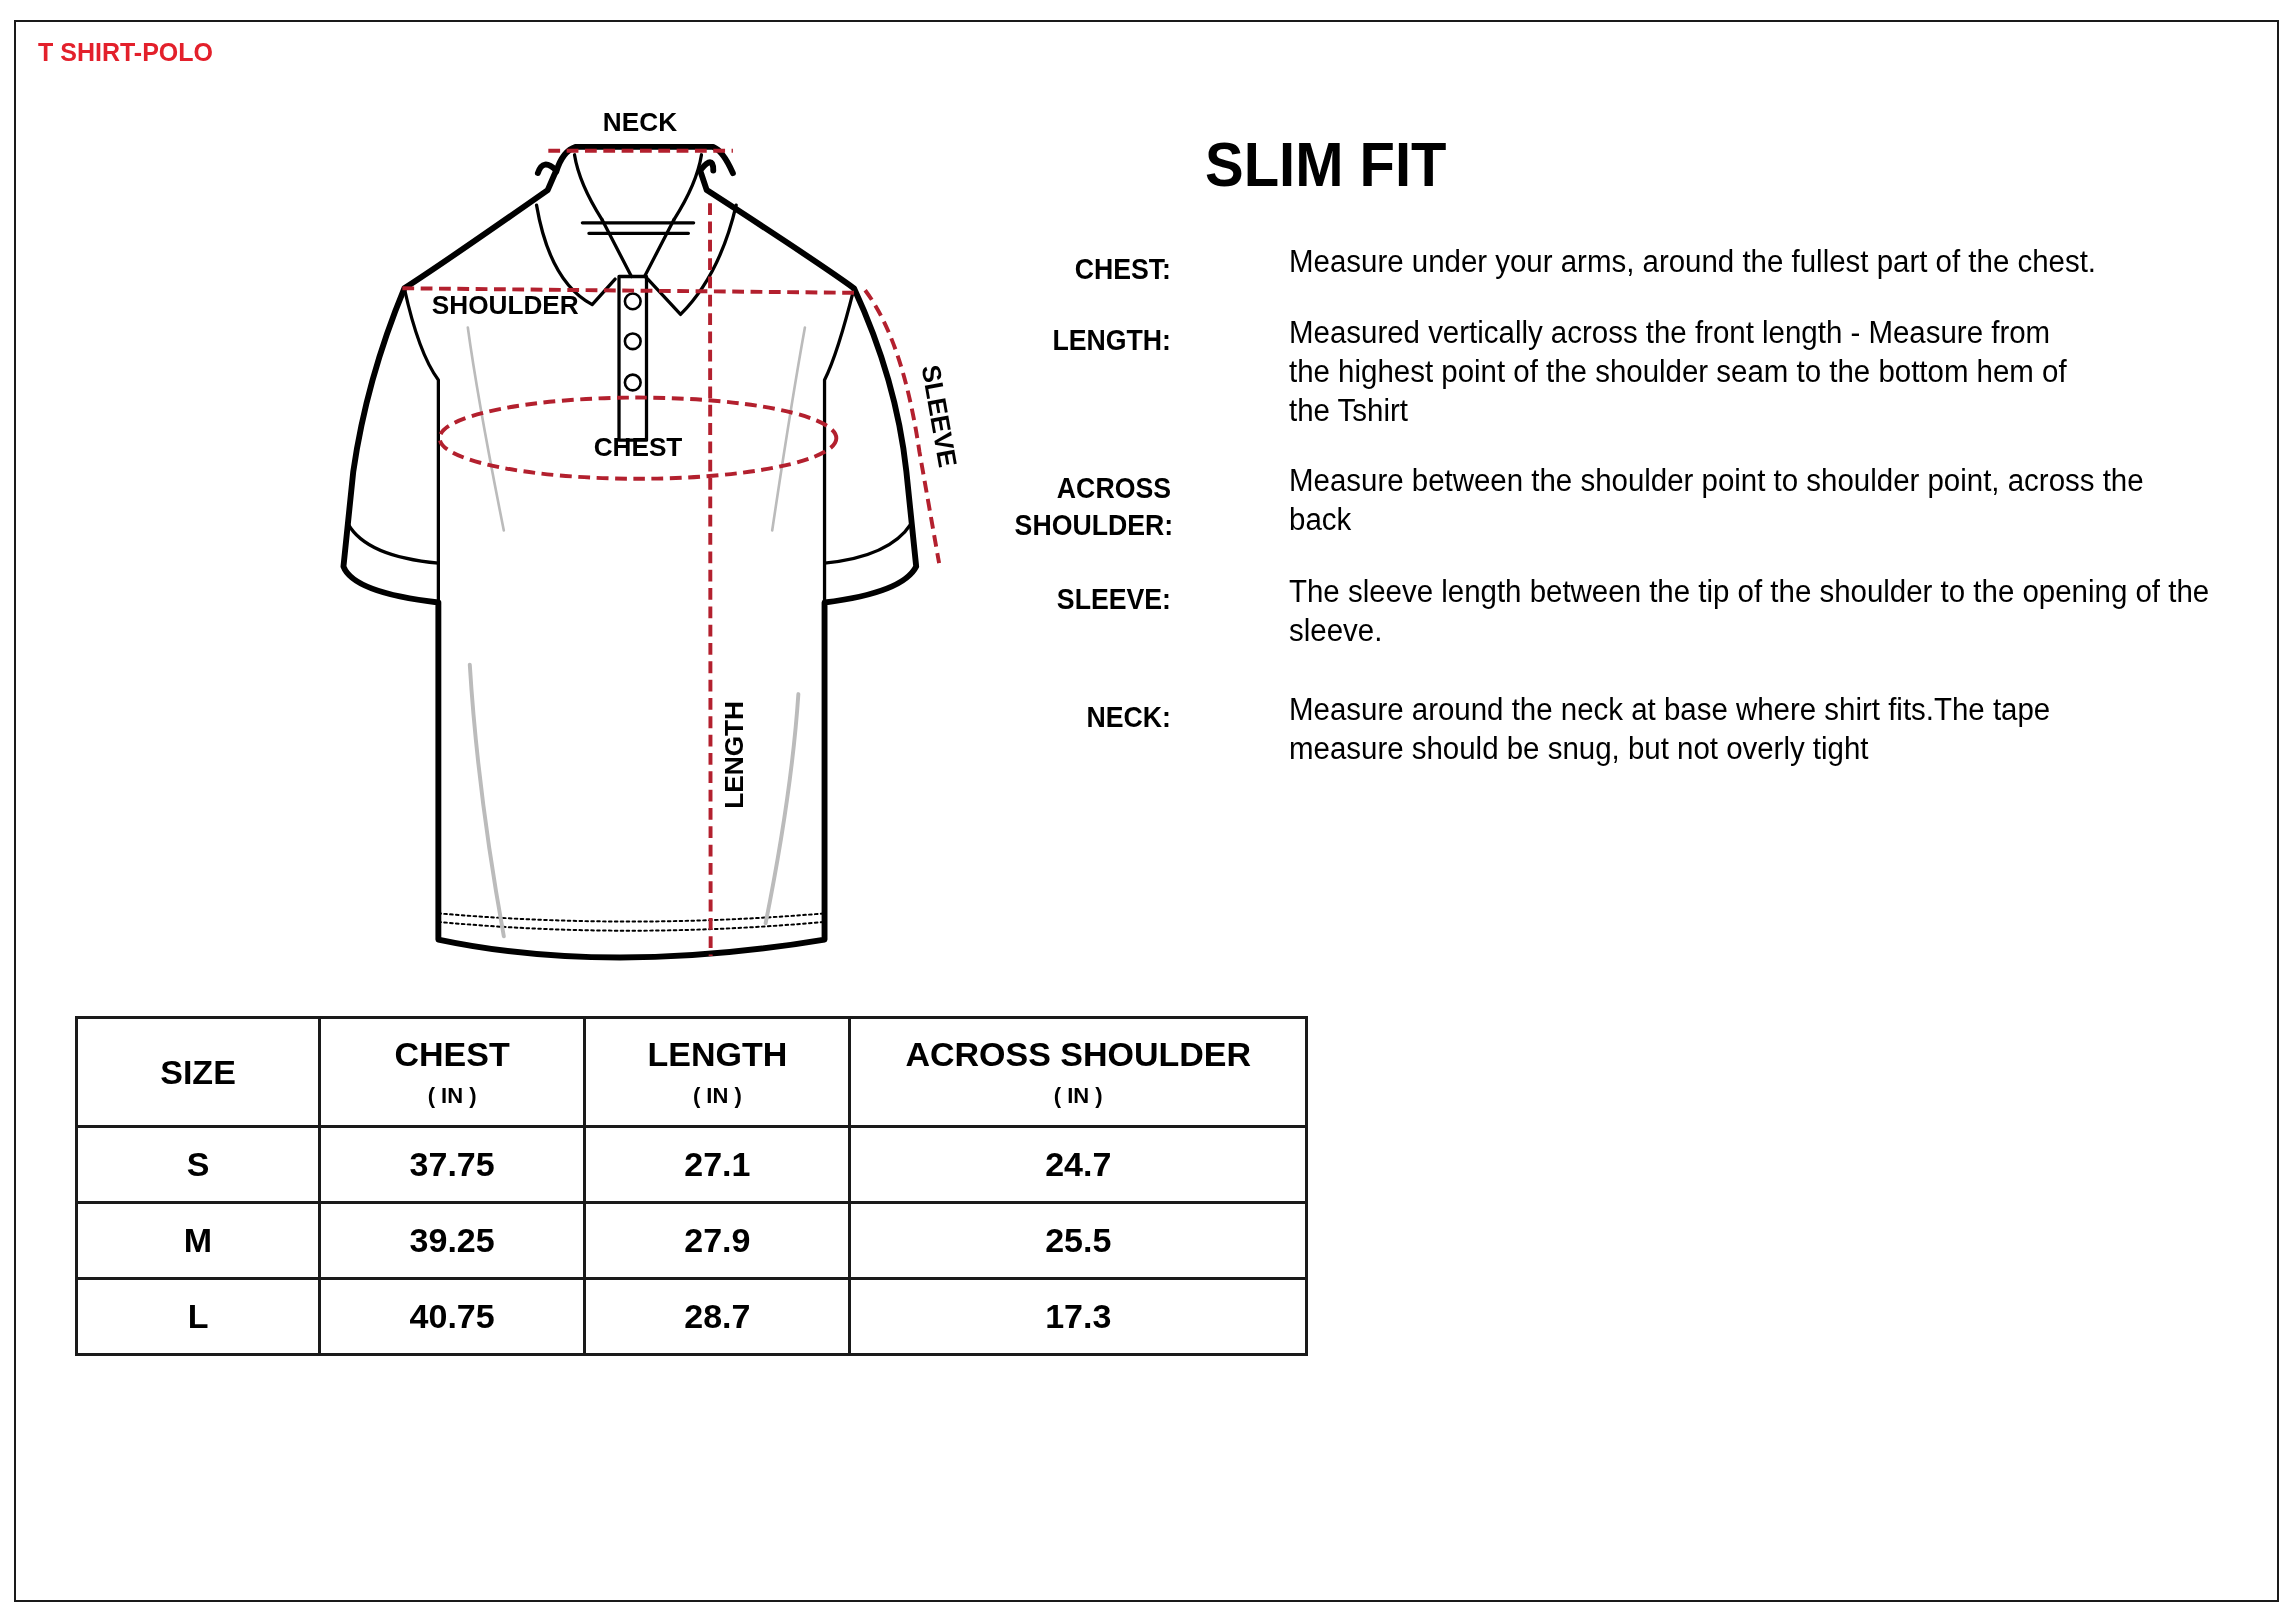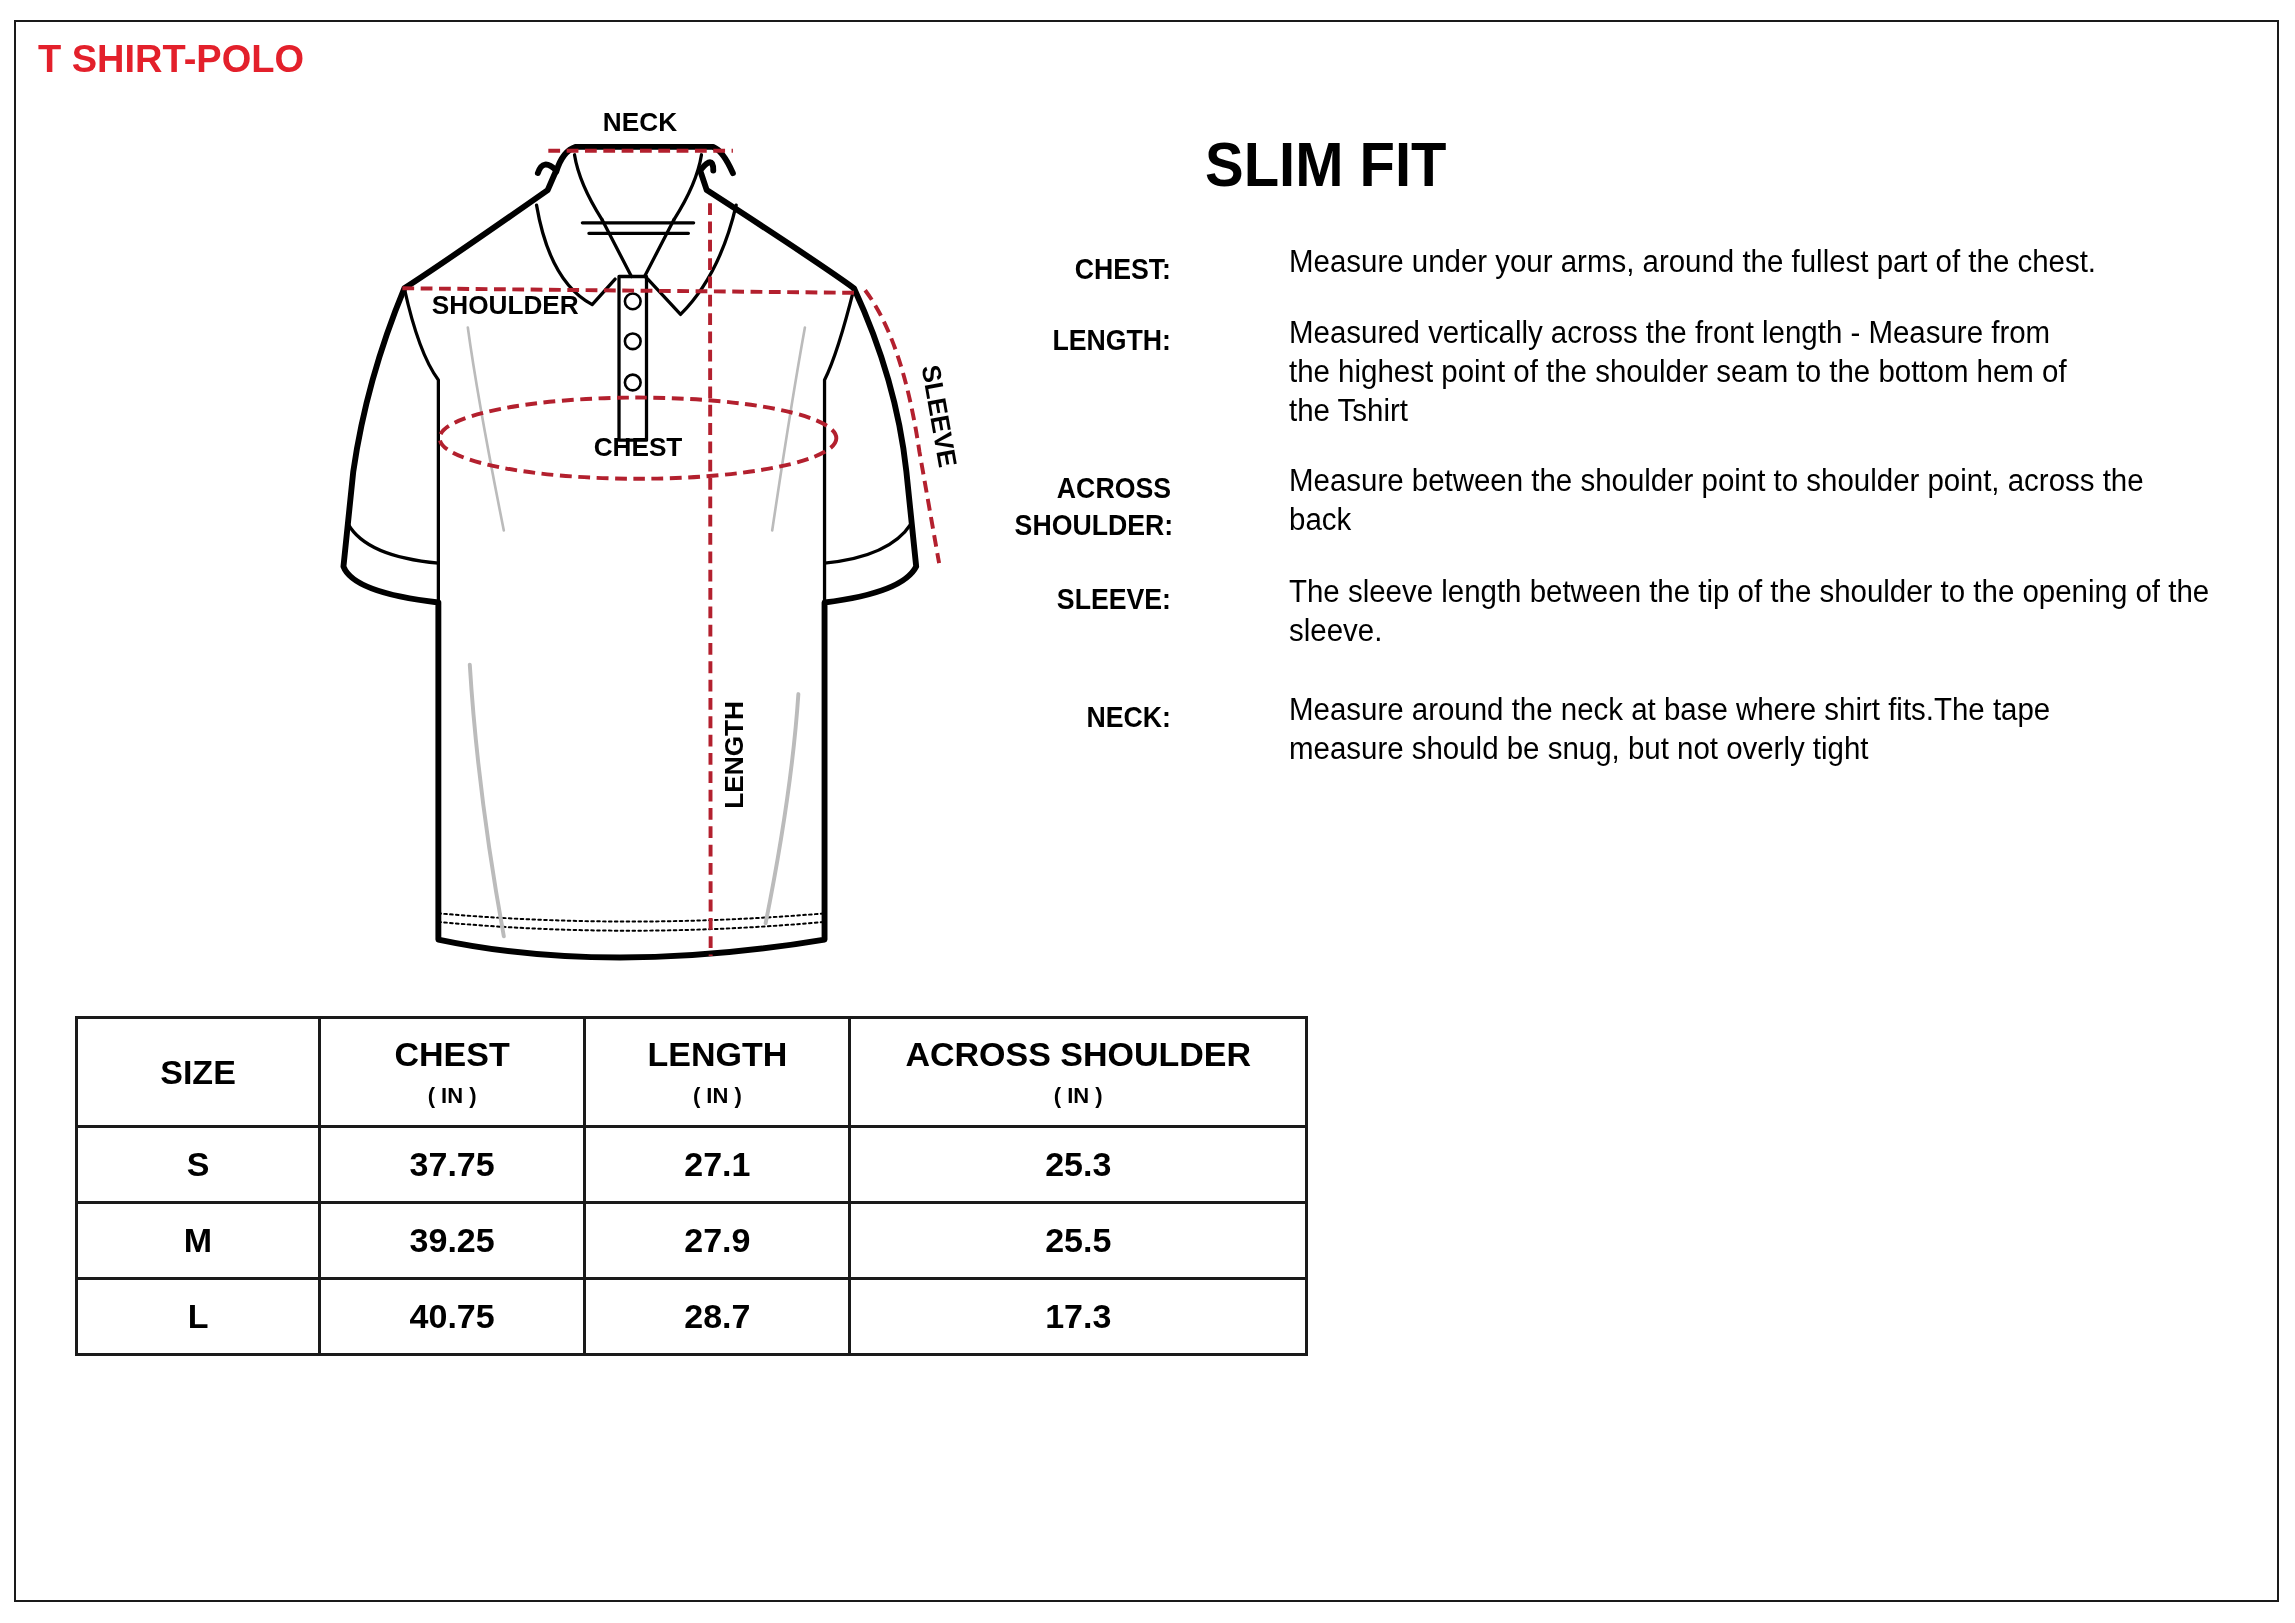--- a/index.html
+++ b/index.html
@@ -1,18 +1,18 @@
 <!DOCTYPE html>
 <html style="font-size:10.5px"><head>
   <meta charset="utf-8">
   <style>
     html, body { margin:0; padding:0; background:#ffffff; }
     body { width:2295px; height:1623px; position:relative; overflow:hidden; font-family:"Liberation Sans", sans-serif; color:#000; }
     .frame { position:absolute; left:14.4px; top:19.6px; width:2265px; height:1582px; border:2.6px solid #1a1a1a; box-sizing:border-box; }
-    .product-title { position:absolute; left:38px; top:38px; font-size:38px; font-weight:bold; color:#e3202b; letter-spacing:0px; }
+    .product-title { position:absolute; left:38px; top:38px; font-size:25px; font-weight:bold; color:#e3202b; letter-spacing:0px; }
     .fit-title { position:absolute; left:1205px; top:128px; font-size:63px; font-weight:bold; transform:scaleX(0.92); transform-origin:left top; }
     .illus { position:absolute; left:314px; top:85px; width:720px; height:864px;margin-top:20px; }
     .illus svg { width:100%; height:100%; display:block; }
     .lbl { font-family:"Liberation Sans", sans-serif; font-weight:bold; fill:#000; }
     .defs { position:absolute; left:1047px; top:242px; width:1191px; }
     .def-row { position:absolute; left:0; width:1191px; }
     .def-term { position:absolute; right:1067px; width:170px; text-align:right; font-size:29px; font-weight:bold; line-height:37px; transform:scaleX(0.92); transform-origin:right top; }
     .def-text { position:absolute; left:242px; width:949px; font-size:31px; line-height:39px; transform:scaleX(0.95); transform-origin:left top; }
     table.size-table { position:absolute; left:75px; top:1016px; width:1233px; border-collapse:collapse; }
     .size-table td, .size-table th { border:3.3px solid #1a1a1a; text-align:center; vertical-align:middle; font-weight:bold; padding:0; }
@@ -128,21 +128,21 @@
       <th><span>CHEST</span><span class="unit">( IN )</span></th>
       <th><span>LENGTH</span><span class="unit">( IN )</span></th>
       <th><span>ACROSS SHOULDER</span><span class="unit">( IN )</span></th>
     </tr>
   </thead>
   <tbody>
     <tr>
       <td>S</td>
       <td>37.75</td>
       <td>27.1</td>
-      <td>25.3</td>
+      <td>24.7</td>
     </tr>
     <tr>
       <td>M</td>
       <td>39.25</td>
       <td>27.9</td>
       <td>25.5</td>
     </tr>
     <tr>
       <td>L</td>
       <td>40.75</td>

